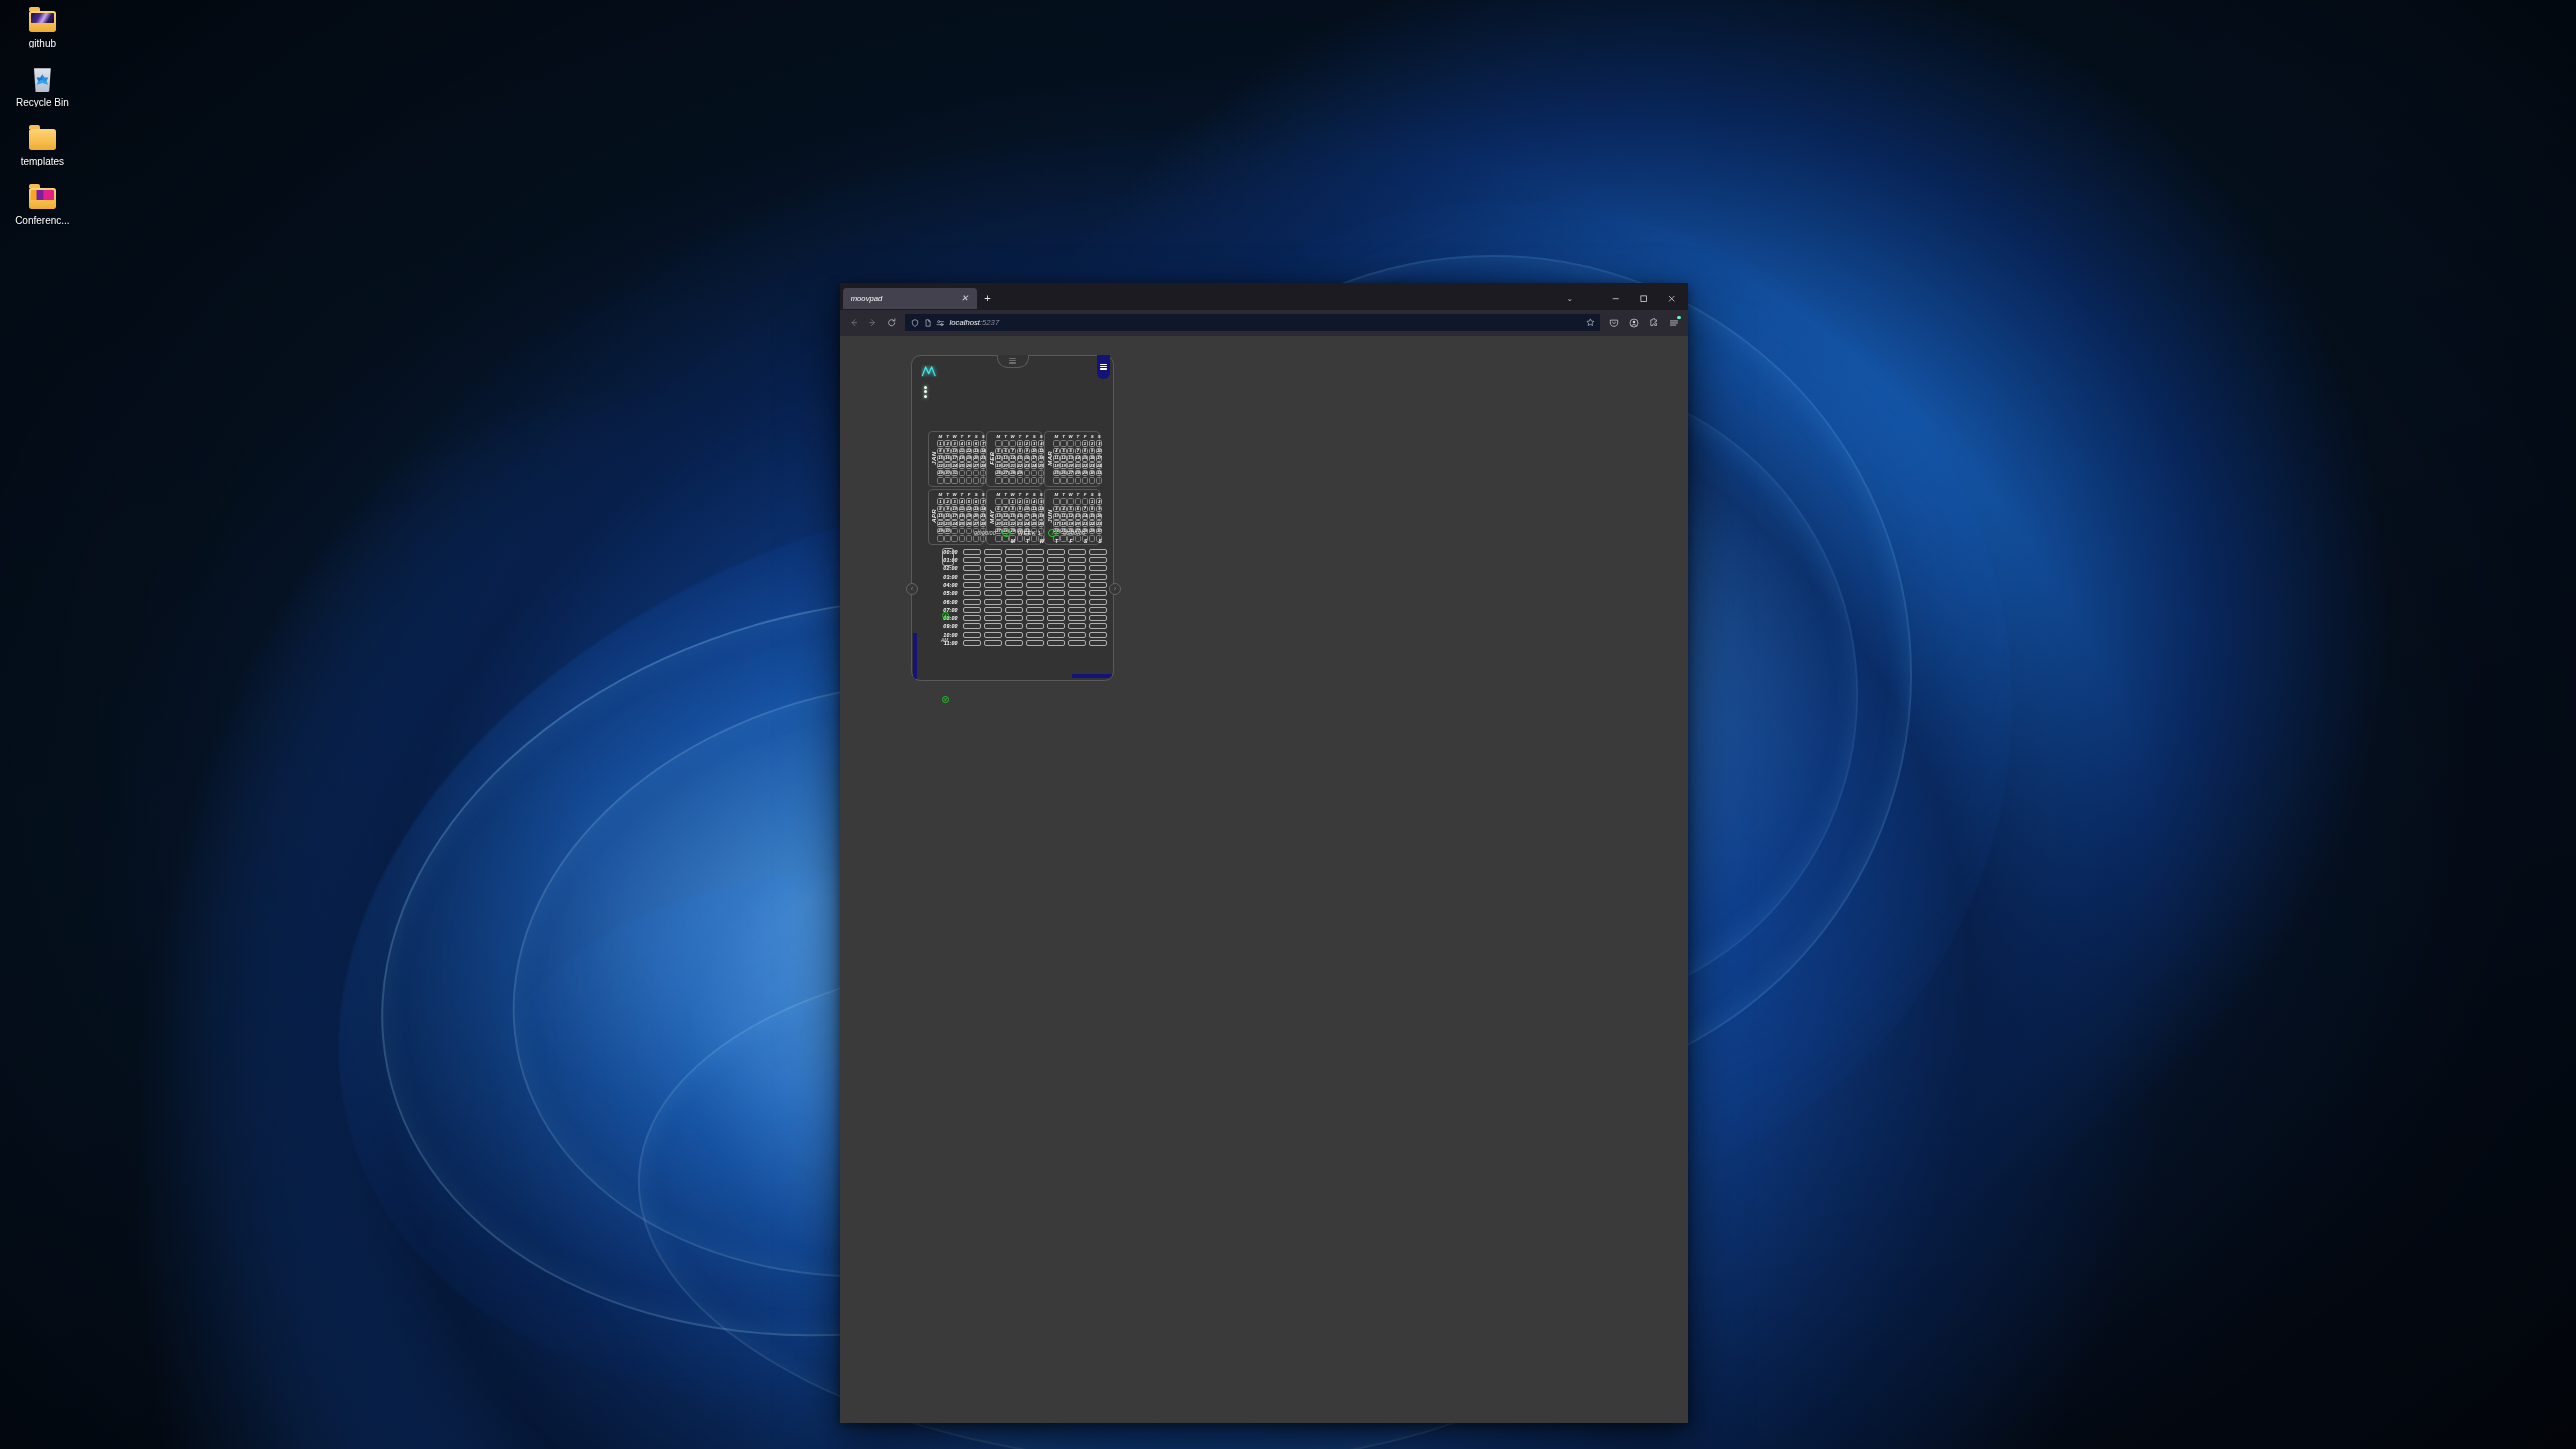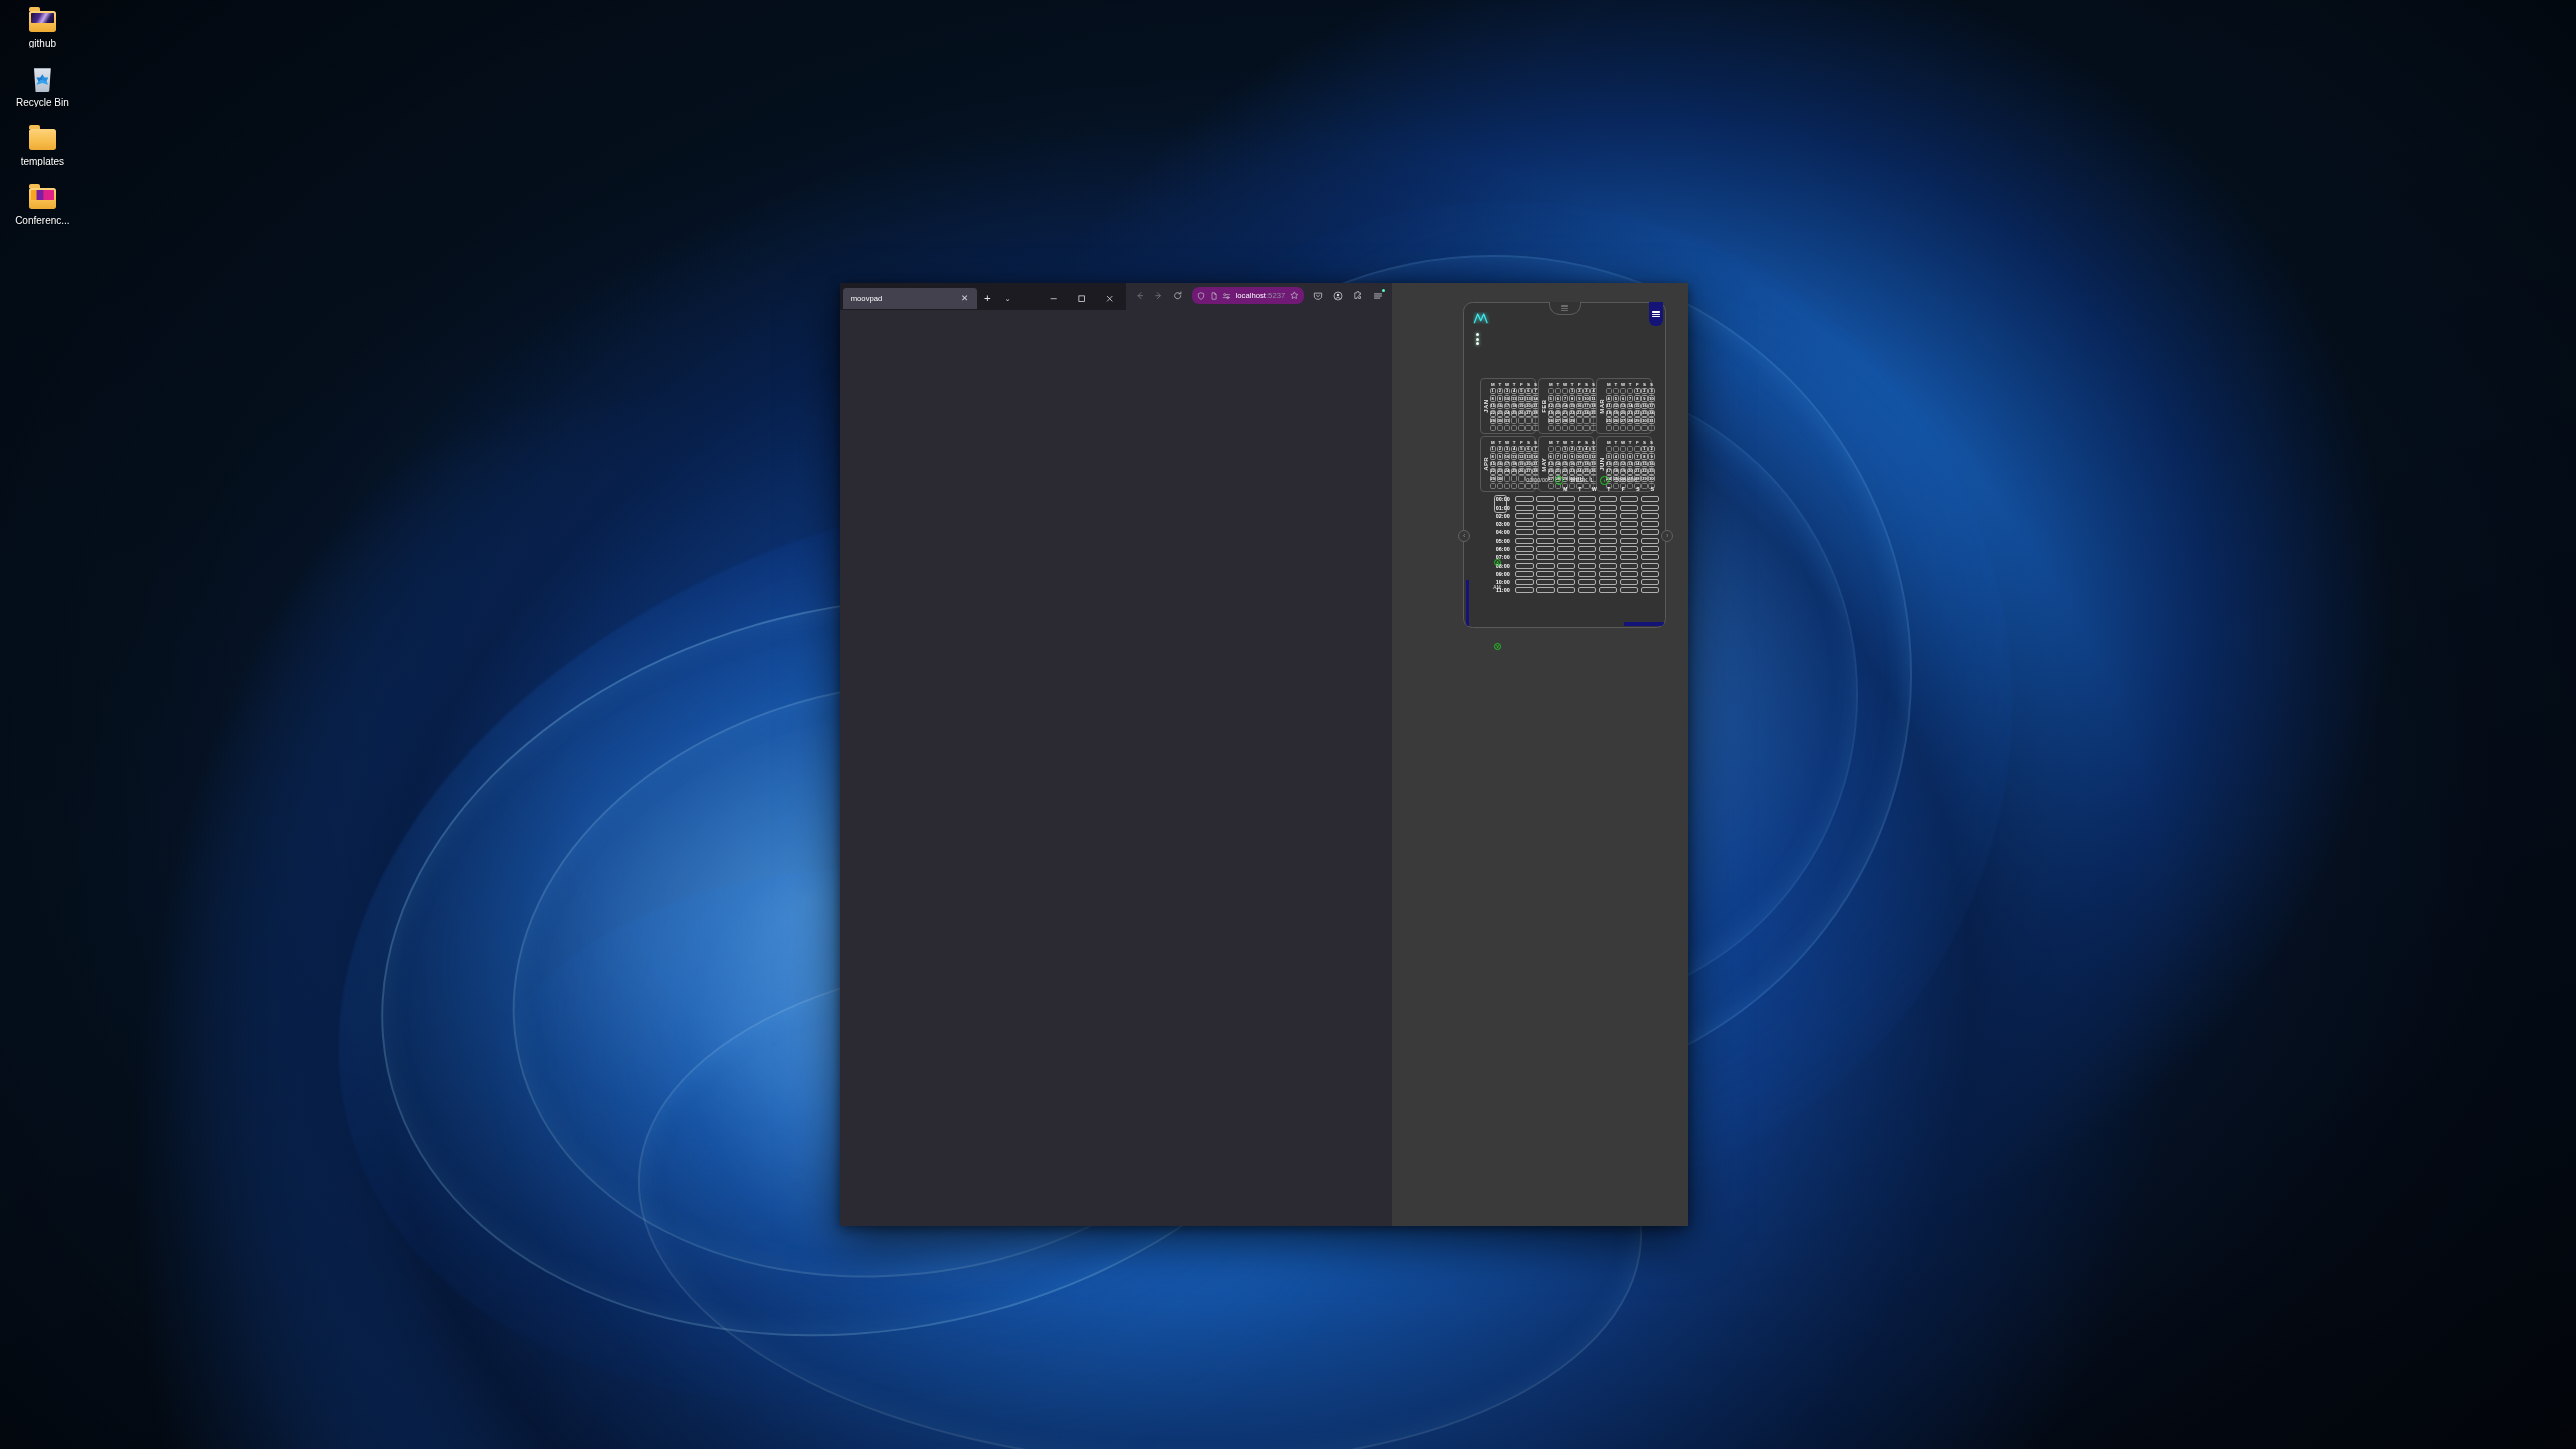--- a/index.html
+++ b/index.html
@@ -114,26 +114,27 @@
     background:
       conic-gradient(from 0deg, #1d8ae0 0deg 120deg, #2f9fee 120deg 240deg, #1577cc 240deg 360deg);
     clip-path: polygon(50% 0%, 68% 30%, 100% 30%, 84% 62%, 100% 100%, 50% 82%, 0% 100%, 16% 62%, 0% 30%, 32% 30%);
     opacity: .95;
   }
 
   
   #browser {
     position: absolute;
     left: 840px; top: 283px;
-    width: 848px; height: 943px;
+    width: 848px; height: 1140px;
     background: #2b2a33;
     box-shadow: 0 17.4px 47px rgba(0,0,0,.65), 0 2.7px 10.7px rgba(0,0,0,.5);
     z-index: 10;
-    display: flex; flex-direction: row;
+    display: flex; flex-direction: column;
     overflow: hidden;
+    font-style: italic;
   }
 
   
   #tabstrip {
     height: 27px; background: #1c1b22;
     display: flex; align-items: flex-end; padding: 0 2.7px;
     flex: 0 0 27px;
   }
   #tab-group { display: flex; align-items: center; height: 23px; }
   .tab {
@@ -172,21 +173,21 @@
     padding: 0 5.4px; flex: 0 0 25.5px;
   }
   .navbtn {
     width: 17.4px; height: 17.4px; border-radius: 2.7px;
     display: flex; align-items: center; justify-content: center;
     color: #b9b9c4; cursor: pointer; flex: 0 0 auto;
   }
   .navbtn.dim { color: #74737e; }
   #urlbar {
     flex: 1; height: 17.4px; margin: 0 4px;
-    background: #701a75; border-radius: 7px;
+    background: #0f172a; border-radius: 0;
     display: flex; align-items: center; gap: 4.7px;
     padding: 0 5.4px; cursor: text;
   }
   .url-ico { color: #c3c3cd; display: flex; align-items: center; }
   #url-text { font-size: 7.7px; color: #8f8f9d; white-space: nowrap; }
   #url-text b { color: #fbfbfe; font-weight: 400; }
   #star { margin-left: auto; color: #c3c3cd; }
   #navbar-right { display: flex; align-items: center; gap: 2.7px; }
   .tbicon { width: 17.4px; height: 17.4px; position: relative;
     display: flex; align-items: center; justify-content: center;

